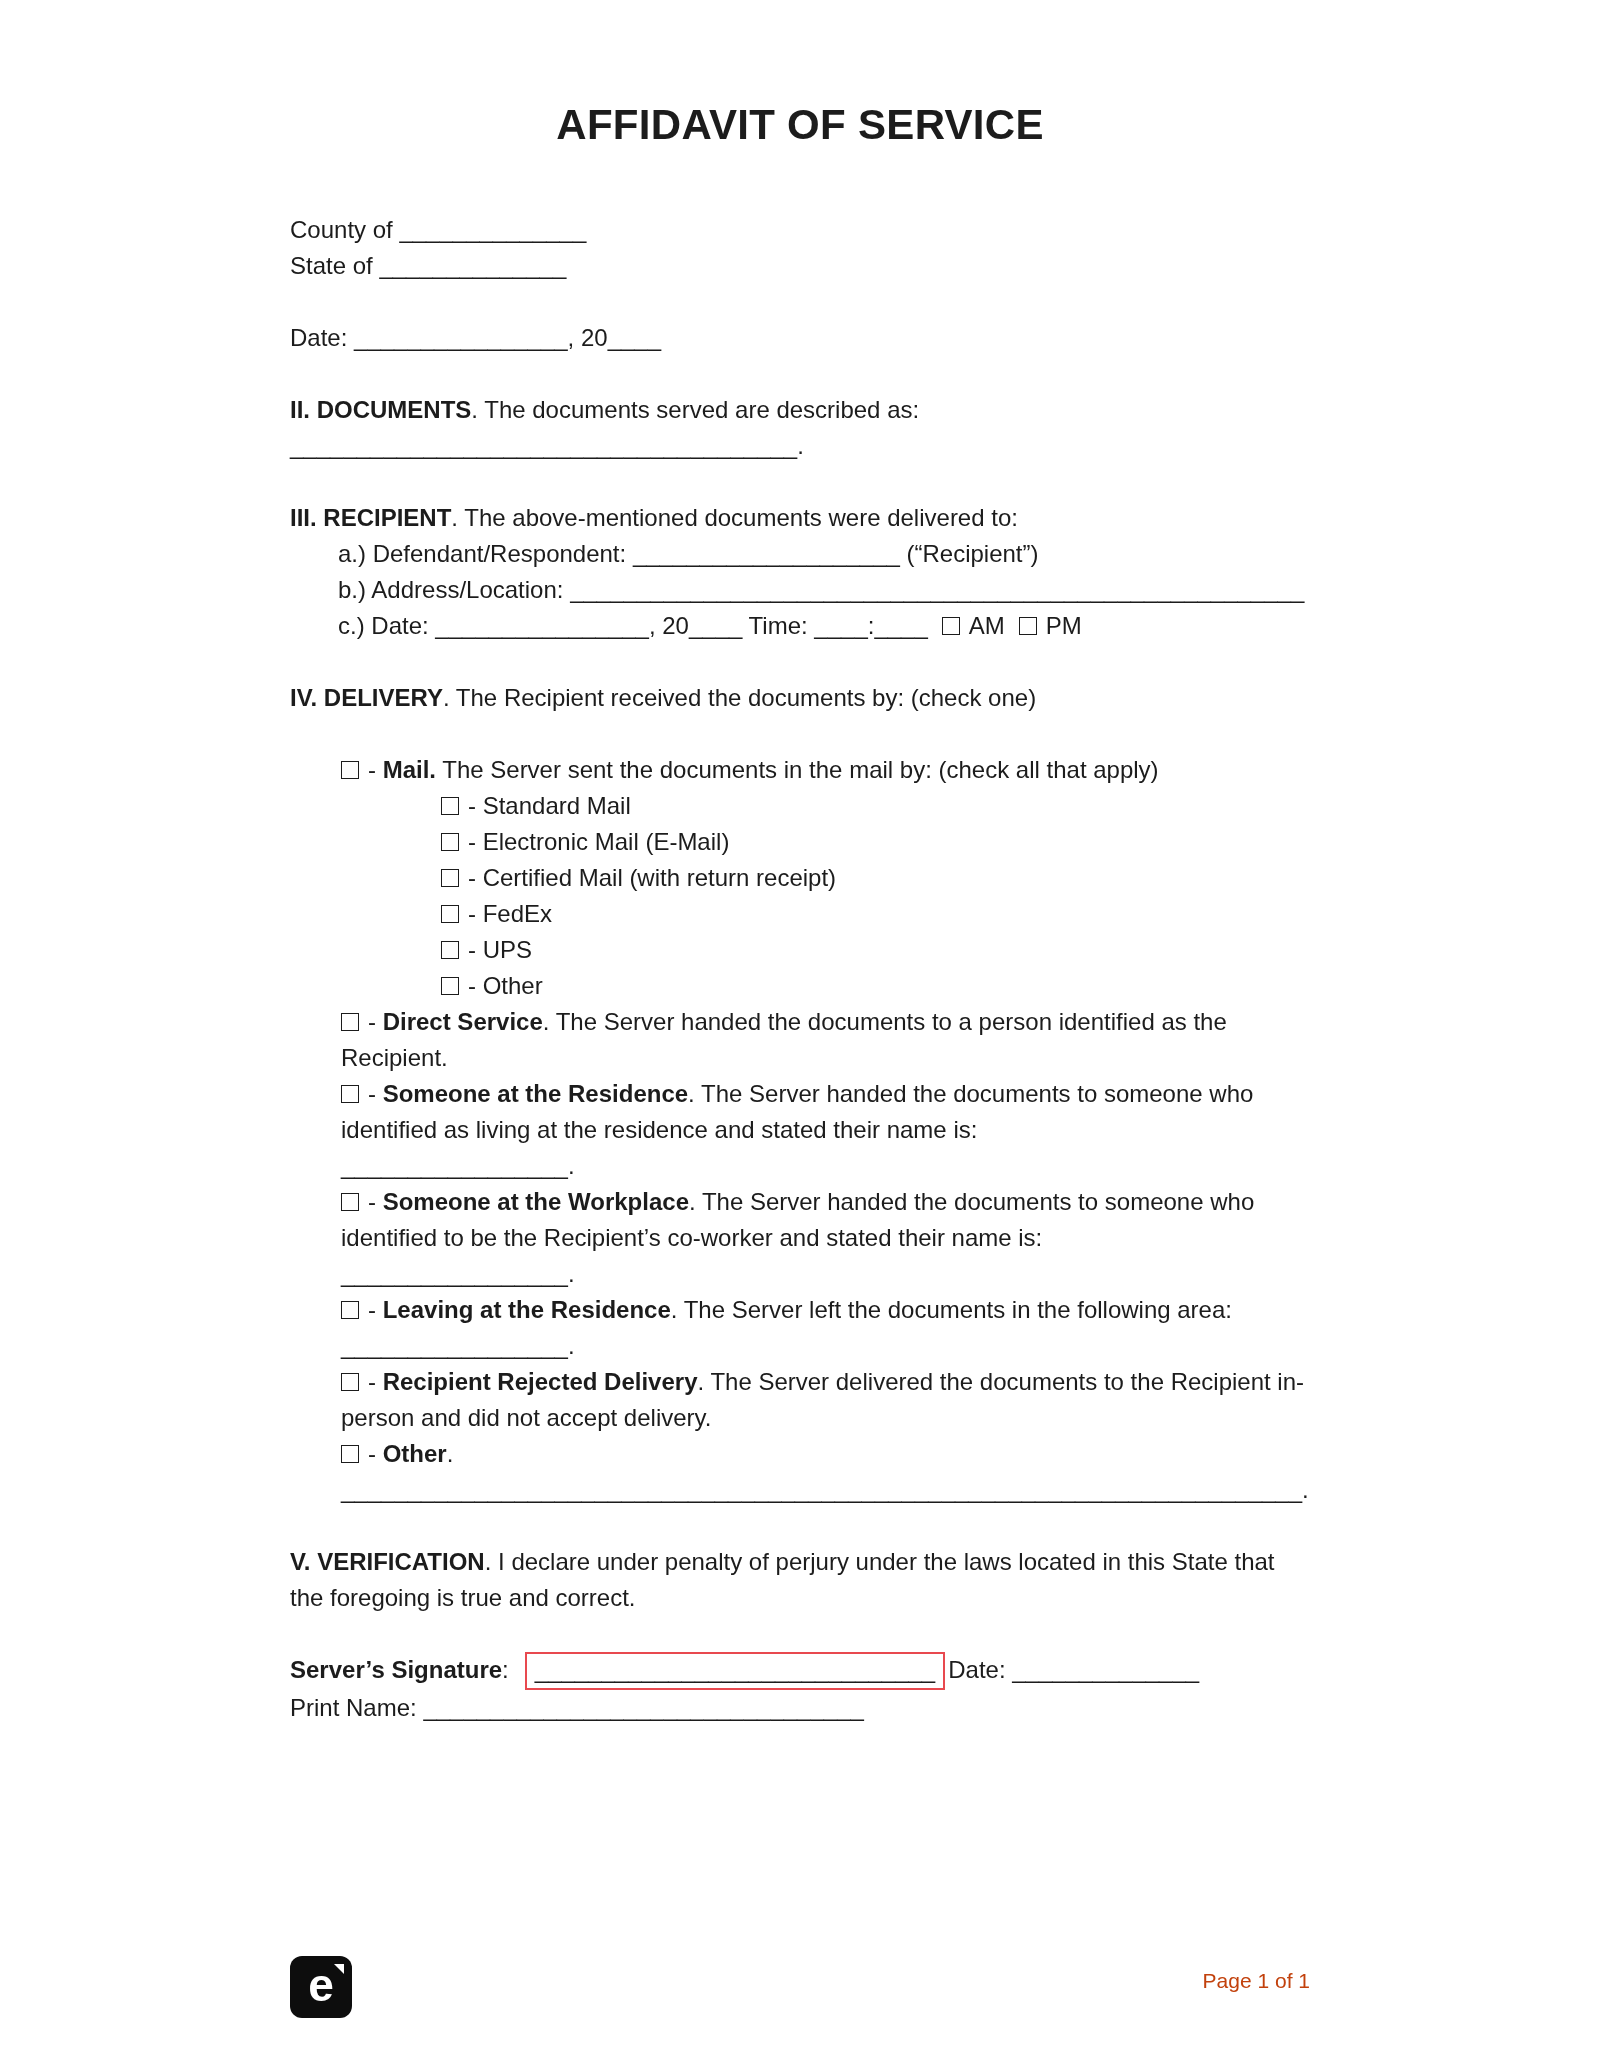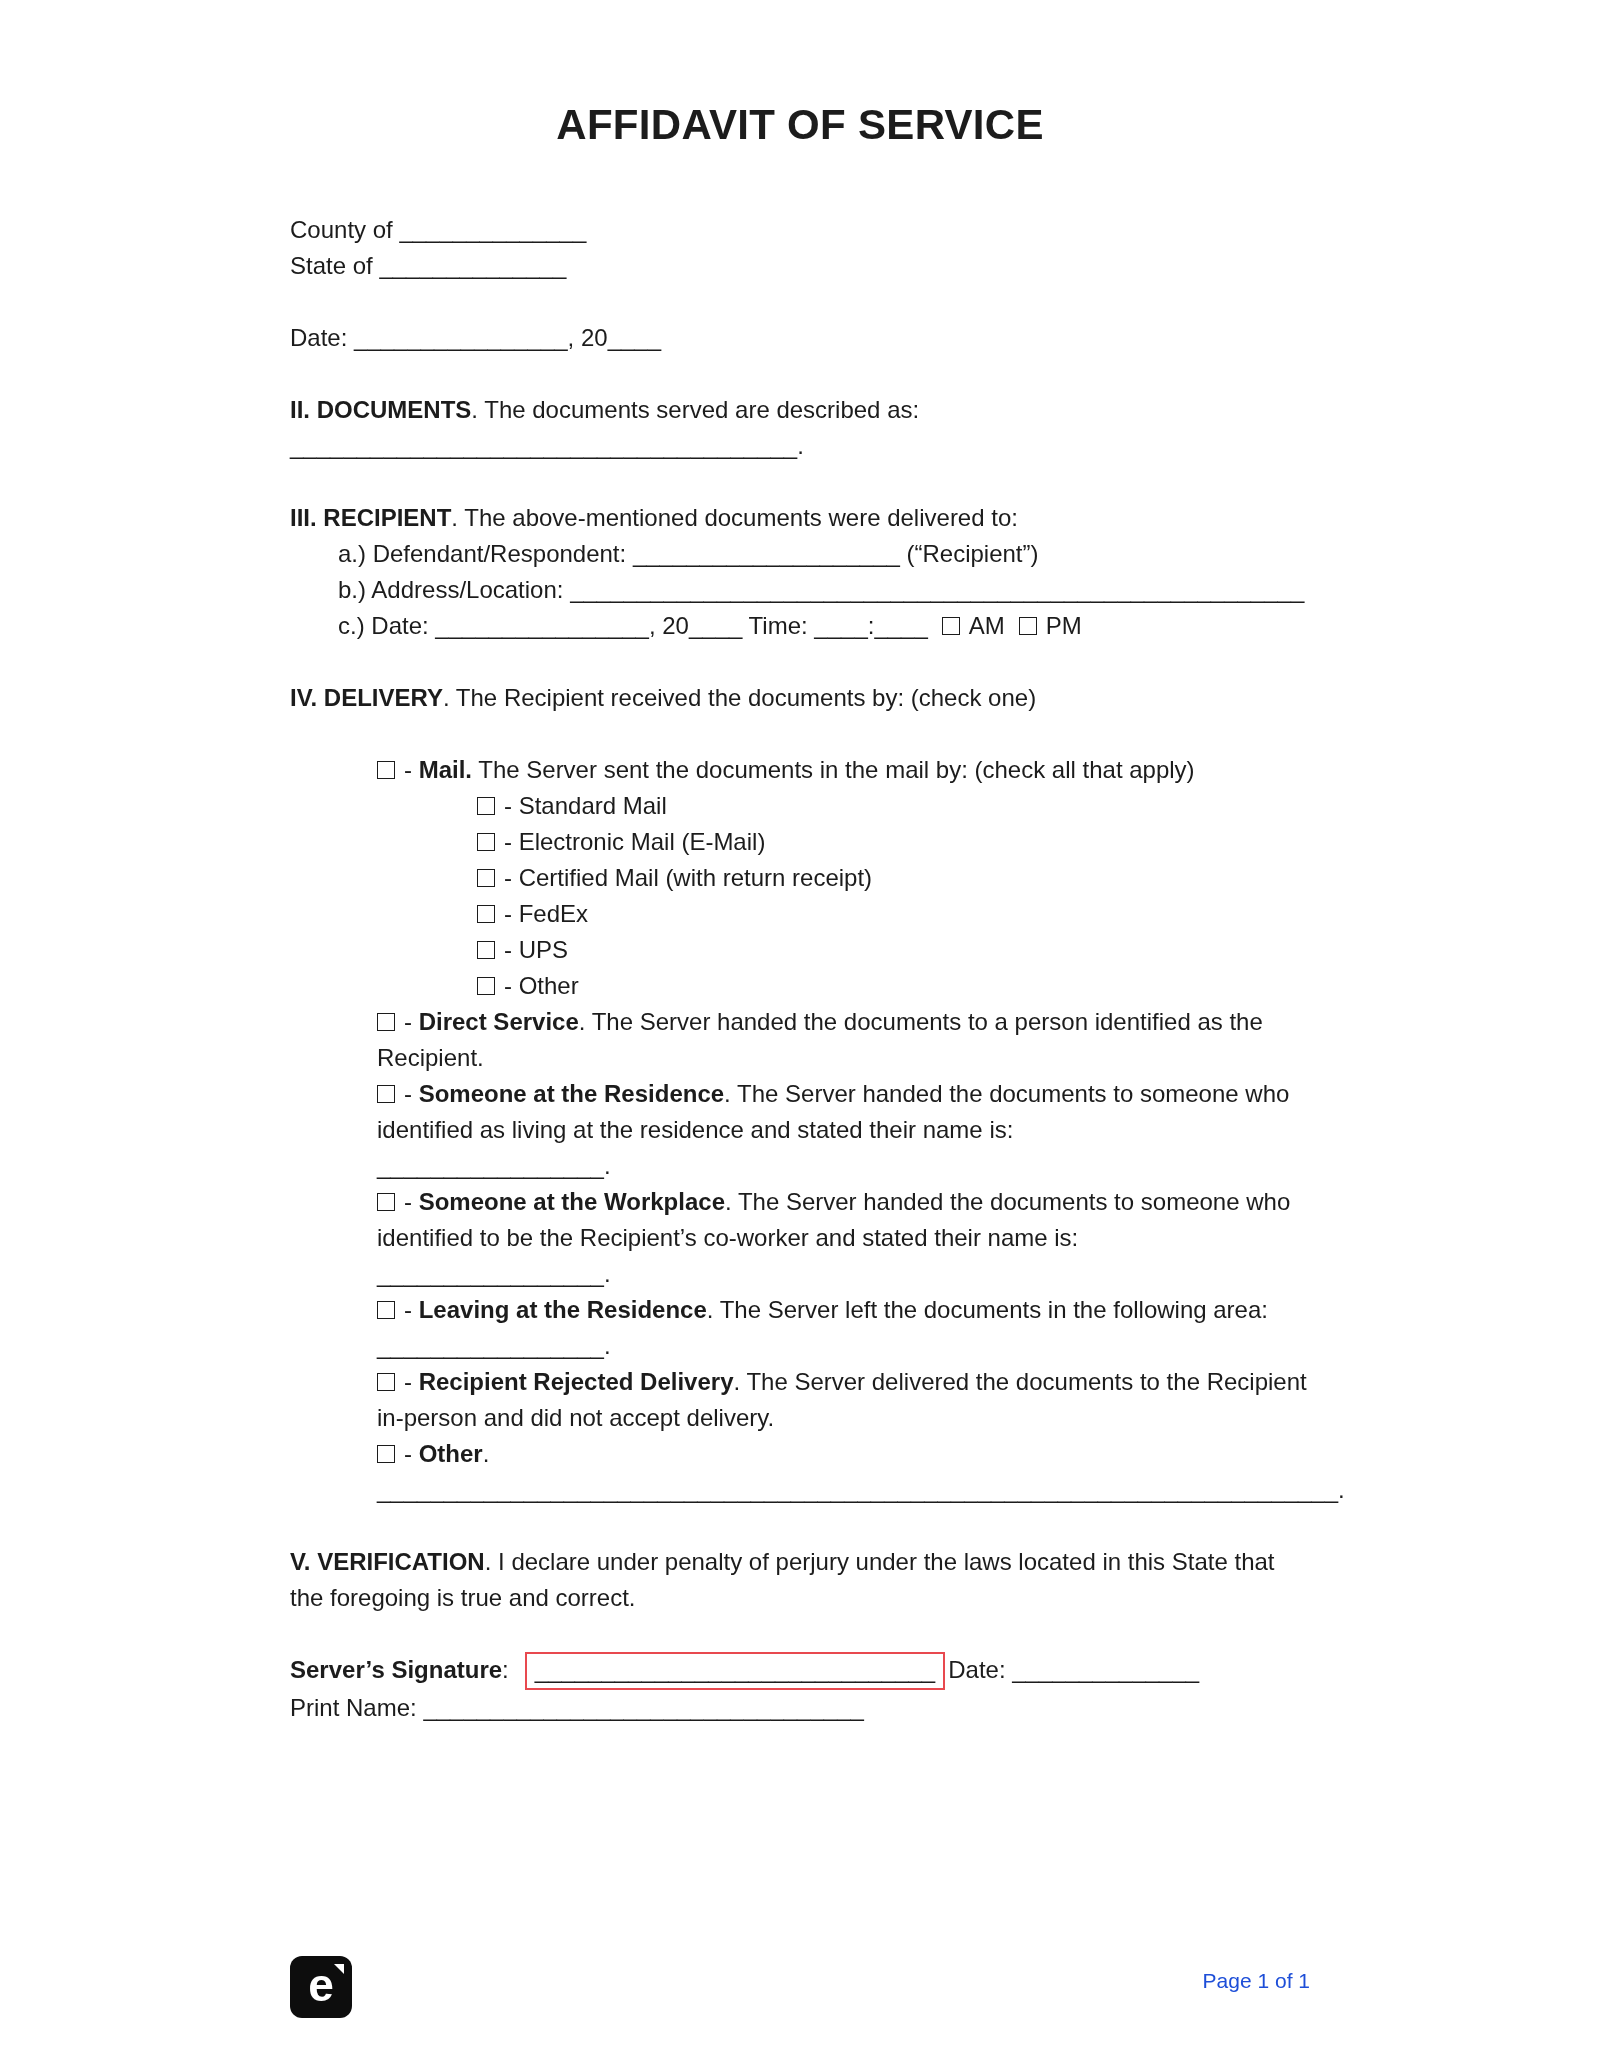--- a/index.html
+++ b/index.html
@@ -21,21 +21,21 @@
     font-size: 42px;
     line-height: 1.2;
     font-weight: bold;
     text-align: center;
     margin: 0 0 62px 0;
     letter-spacing: 0.3px;
   }
   p { margin: 0; }
   .mb { margin-bottom: 36px; }
   .indent { margin-left: 48px; }
-  .check-block { margin-left: 87px; }
+  .check-block { margin-left: 51px; }
   .sub-options { margin-left: 100px; }
   .checkbox {
     display: inline-block;
     width: 16px;
     height: 16px;
     border: 1.7px solid #1c1c1c;
     background: #fff;
     vertical-align: -1px;
     margin-right: 9px;
   }
@@ -70,21 +70,21 @@
     width: 0;
     height: 0;
     border-top: 10px solid #ffffff;
     border-left: 10px solid transparent;
   }
   .page-num {
     position: absolute;
     right: 190px;
     bottom: 74px;
     font-size: 21px;
-    color: #1d4ed8;
+    color: #c2410c;
   }
 </style>
 </head>
 <body>
 
 <div class="page">
 
   <h1 class="title">AFFIDAVIT OF SERVICE</h1>
 
   <p><span>County of </span><span>______________</span></p>

